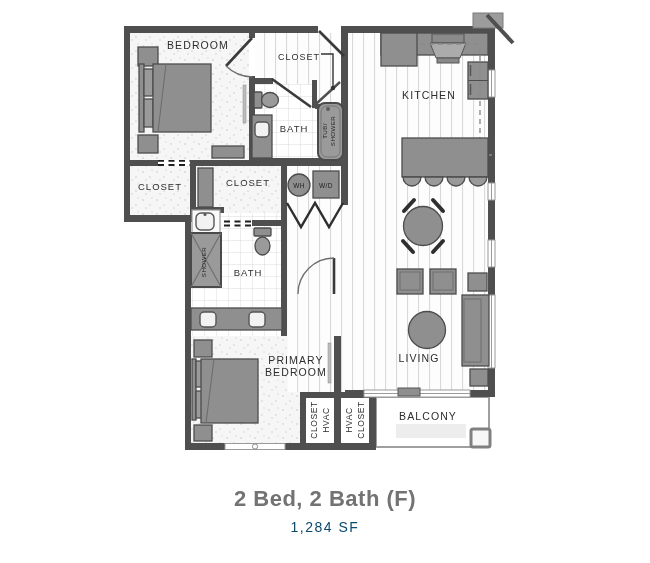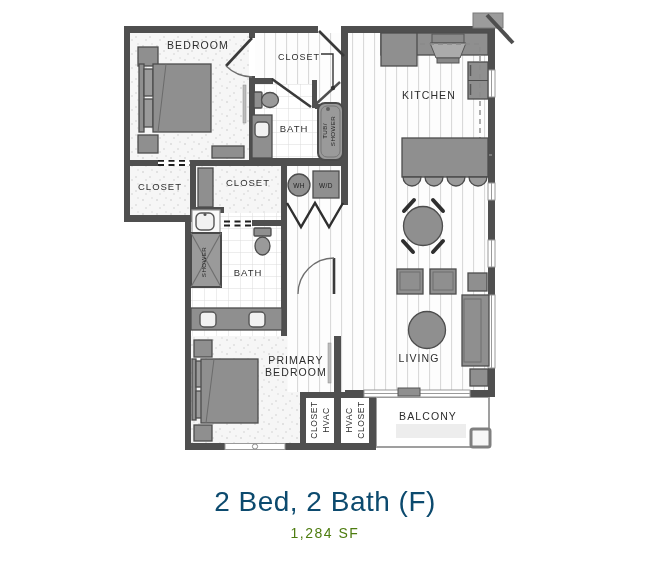--- a/index.html
+++ b/index.html
@@ -1,21 +1,21 @@
 <!DOCTYPE html>
 <html><head>
 <meta charset="utf-8">
 <style>
   html,body{margin:0;padding:0;background:#ffffff;}
   .stage{position:relative;width:586px;height:563px;background:#ffffff;overflow:hidden;
          font-family:"Liberation Sans", sans-serif;}
   .plan-svg{position:absolute;left:0;top:0;}
   .caption{position:absolute;left:0;top:486px;width:650px;text-align:center;}
-  .caption h1{margin:0;font-size:28px;font-weight:400;color:#0c4a6e;letter-spacing:0.5px;}
-  .caption p{margin:7px 0 0 0;font-size:14px;color:#4d7c0f;letter-spacing:1.5px;}
+  .caption h1{margin:0;font-size:22px;font-weight:700;color:#737373;letter-spacing:0.5px;}
+  .caption p{margin:7px 0 0 0;font-size:14px;color:#0c4a6e;letter-spacing:1.5px;}
   text{font-family:"Liberation Sans", sans-serif;fill:#2d2d2d;}
   .room-lb{font-size:10.5px;letter-spacing:1.1px;}
   .room-sm{font-size:9.5px;letter-spacing:1px;}
   .tiny-lb{font-size:6.5px;letter-spacing:0.4px;fill:#1f1f1f;}
   .vert-lb{font-size:8.5px;letter-spacing:0.6px;}
   .wall{fill:#4f4f4f;}
   .furn{fill:#8f8f8f;stroke:#4d4d4d;stroke-width:1.3;}
   .furn-light{fill:#9a9a9a;stroke:#4d4d4d;stroke-width:1.3;}
   .sink{fill:#f2f2f2;stroke:#555;stroke-width:1.4;}
   .win{fill:#ffffff;stroke:#9a9a9a;stroke-width:1;}

